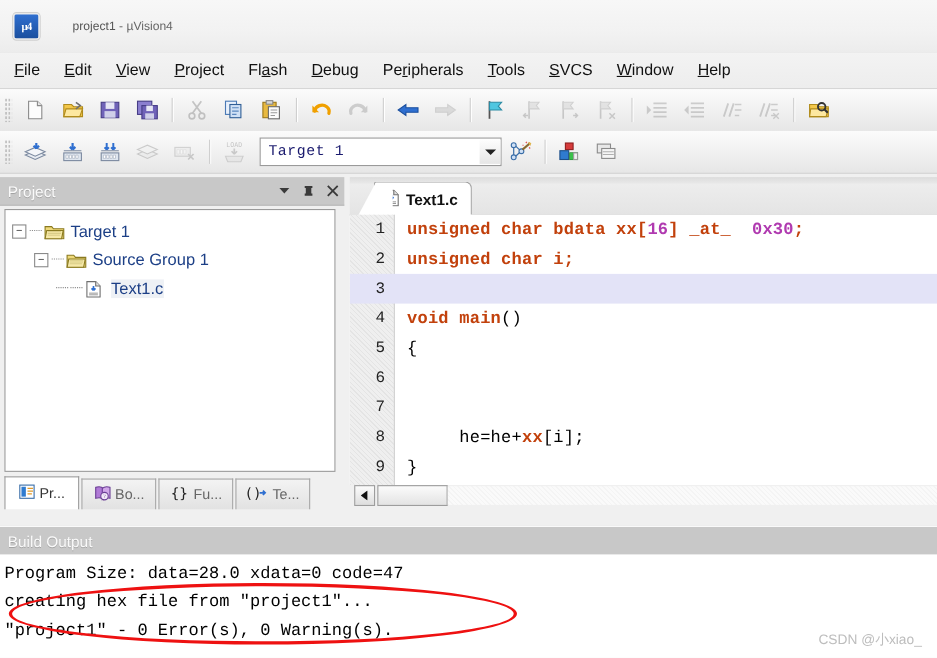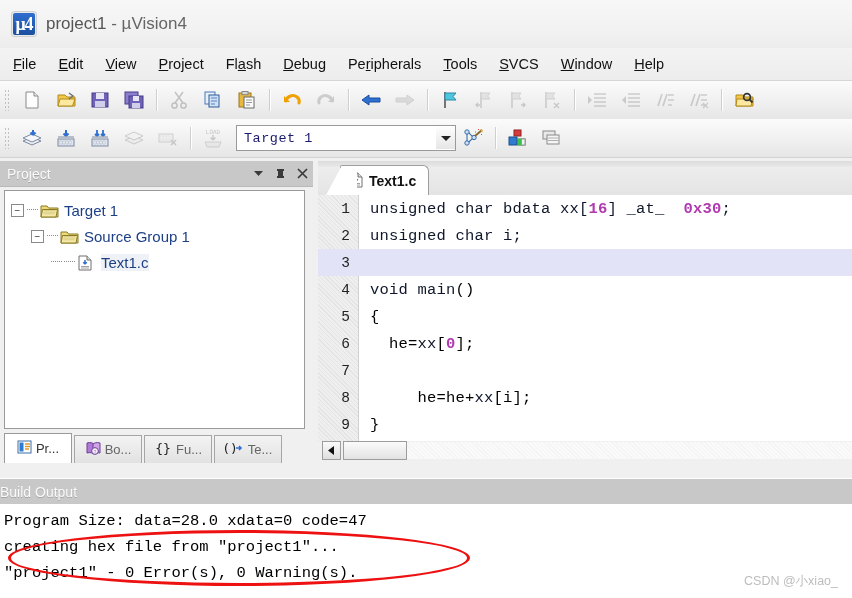--- a/index.html
+++ b/index.html
@@ -20,27 +20,28 @@
   }
   .title-icon{
     width:22px;height:22px;margin-left:12px;margin-right:10px;
     border-radius:3px;
     background:linear-gradient(to bottom,#2f6fd0 0%,#1b4f9e 100%);
     border:1px solid #e9e9e9;
     box-shadow:0 0 0 1px #cfcfcf;
     position:relative;flex:0 0 auto;
   }
   .title-icon .glyph{
-    position:absolute;inset:0;color:#fff;font-size:18px;font-weight:bold;
+    position:absolute;inset:0;color:#fff;font-size:10px;font-weight:bold;
     font-family:"Liberation Serif",serif;
     display:flex;align-items:center;justify-content:center;letter-spacing:-1px;
   }
   .title-text{
-    font-size:17px;color:#555;font-family:"Liberation Sans",sans-serif;
+    font-size:11px;color:#555;font-family:"Liberation Sans",sans-serif;
     white-space:nowrap;
+    margin-left:20px;
   }
   .title-text .sub{color:#666;}
 
   
   .menubar{
     position:absolute;left:0;top:48px;width:852px;height:33px;
     background:linear-gradient(to bottom,#f3f3f3 0%,#ededed 100%);
     border-bottom:1px solid #d6d6d6;
     display:flex;align-items:center;padding-left:2px;box-sizing:border-box;
   }
@@ -173,21 +174,21 @@
   .cline{
     height:27px;display:flex;align-items:center;
     font-family:"Liberation Mono",monospace;font-size:15.5px;
   }
   .cline.hl{background:#e3e3f7;}
   .lno{
     width:32px;text-align:right;padding-right:8px;color:#222;flex:0 0 auto;
     font-family:"Liberation Mono",monospace;font-size:14.5px;
   }
   .ctext{padding-left:12px;white-space:pre;color:#000;font-weight:bold;letter-spacing:.2px;}
-  .k-kw{color:#0f172a;font-weight:normal;}
+  .k-kw{color:#c2410c;font-weight:bold;}
   .k-num{color:#b03ab0;}
   .k-plain{font-weight:normal;color:#000;}
 
   .hscroll{
     position:absolute;left:0;top:280px;width:534px;height:19px;
     background:#f0f0f0;display:flex;align-items:center;
   }
   .hs-btn{
     width:17px;height:17px;margin-left:4px;
     background:linear-gradient(to bottom,#fbfbfb,#dedede);
@@ -201,21 +202,21 @@
   .hs-track{flex:1;height:17px;background:repeating-linear-gradient(45deg,#f4f4f4 0 1px,#fafafa 1px 3px);}
 
   
   .build-panel{
     position:absolute;left:0;top:478px;width:852px;height:120px;background:#fff;
   }
   .build-header{
     height:26px;background:#c8c8c8;display:flex;align-items:center;
     border-top:1px solid #ffffff;
   }
-  .build-header .ttl{font-size:14px;color:#fafafa;text-shadow:0 1px 0 rgba(0,0,0,.18);}
+  .build-header .ttl{font-size:14px;color:#fafafa;padding-left:7px;text-shadow:0 1px 0 rgba(0,0,0,.18);}
   .build-body{
     position:absolute;left:0;top:26px;width:852px;height:94px;background:#fff;
     padding:4px 0 0 4px;box-sizing:border-box;
   }
   .bline{
     font-family:"Liberation Mono",monospace;font-size:15.5px;color:#000;
     height:26px;line-height:26px;white-space:pre;
   }
   .annot-ellipse{
     position:absolute;left:8px;top:530px;width:456px;height:50px;
@@ -625,21 +626,20 @@
           <div class="cline">
             <span class="lno">4</span>
             <span class="ctext"><span class="k-kw">void main</span><span class="k-plain">()</span></span>
           </div>
           <div class="cline">
             <span class="lno">5</span>
             <span class="ctext"><span class="k-plain">{</span></span>
           </div>
           <div class="cline">
             <span class="lno">6</span>
-            <span class="ctext"><span class="k-plain">  he=</span><span class="k-kw">xx</span><span class="k-plain">[</span><span class="k-num">0</span><span class="k-plain">];</span></span>
           </div>
           <div class="cline">
             <span class="lno">7</span>
           </div>
           <div class="cline">
             <span class="lno">8</span>
             <span class="ctext"><span class="k-plain">     he=he+</span><span class="k-kw">xx</span><span class="k-plain">[i];</span></span>
           </div>
           <div class="cline">
             <span class="lno">9</span>

